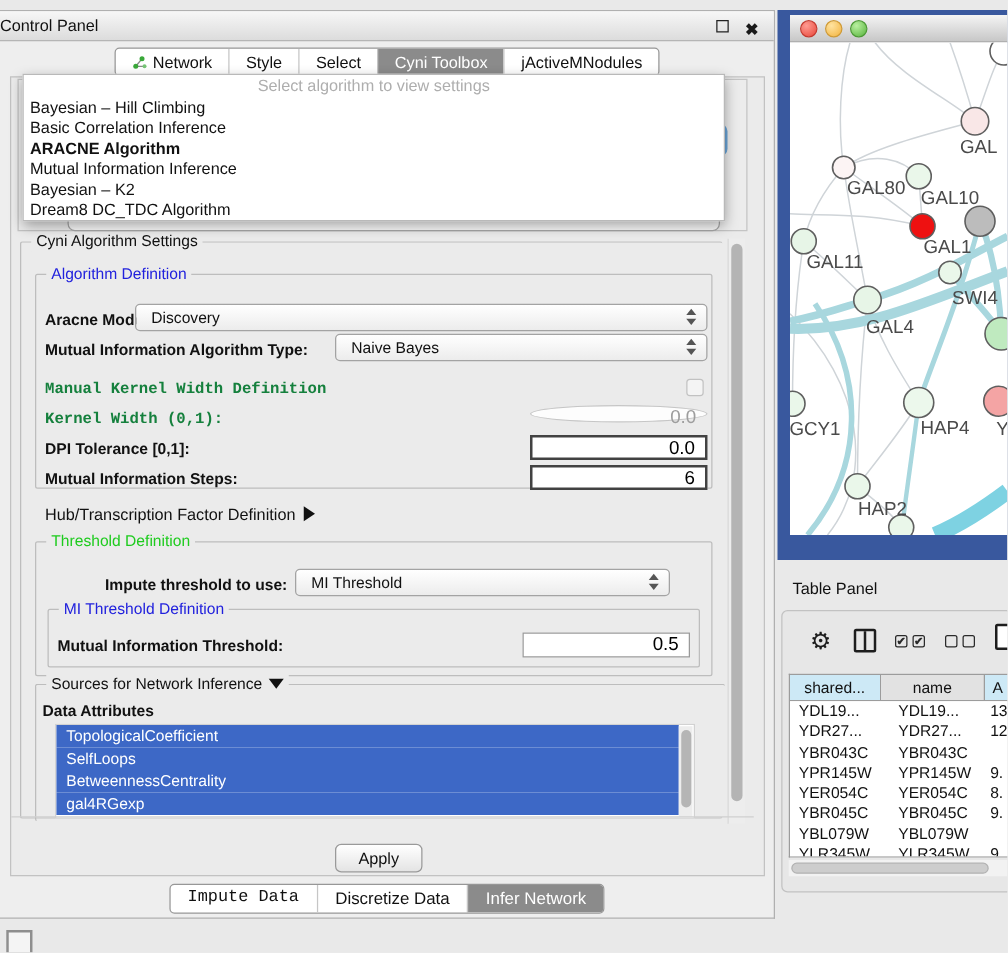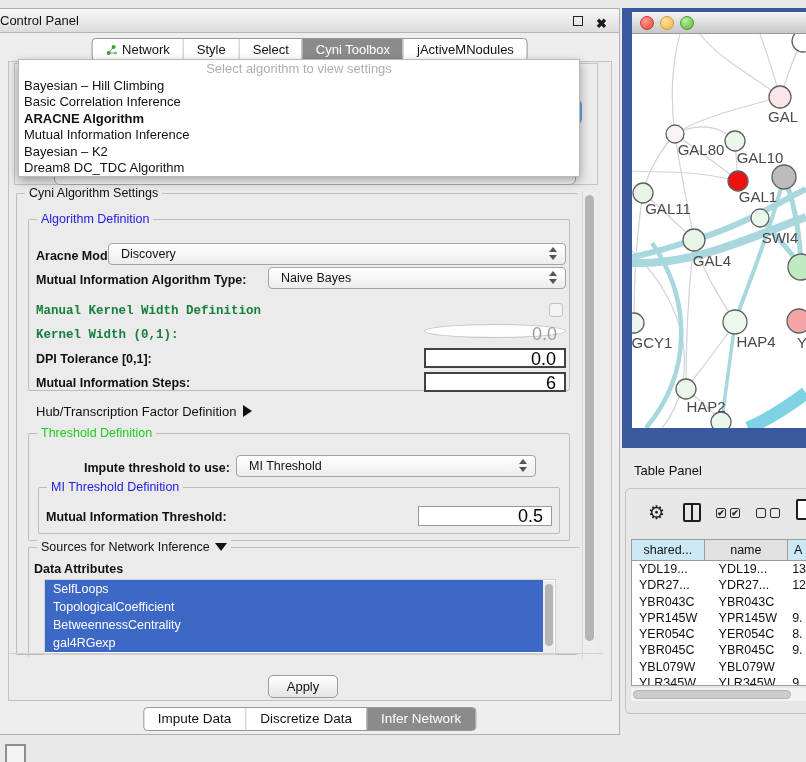--- a/index.html
+++ b/index.html
@@ -60,21 +60,21 @@
 
   .combo { position:absolute; height:22px; border:1px solid #a3a3a3; border-radius:4px;
     background:linear-gradient(#ffffff,#ececec); font-size:12.5px; line-height:20px;
     padding-left:12px; }
   .stepper { position:absolute; right:7px; top:3px; width:9px; }
   .stepper i { display:block; width:0; height:0; border-left:4px solid transparent;
     border-right:4px solid transparent; }
   .stepper .up { border-bottom:5px solid #555; margin-bottom:3px; }
   .stepper .dn { border-top:5px solid #555; }
 
-  .field { position:absolute; height:20px; background:#fff; font-size:18px;
+  .field { position:absolute; height:20px; background:#fff; font-size:15px;
     line-height:18px; text-align:right; padding-right:8px; }
   .field.light { border:1px solid #c6c6c6; color:#9e9e9e; background:#fdfdfd; }
   .field.dark  { border:2px solid #424242; color:#000; }
   .field.mid   { border:1px solid #9a9a9a; color:#000; }
 
   .checkbox { position:absolute; width:14px; height:14px; border:1px solid #c2c2c2;
     border-radius:3px; background:#f4f4f4; }
 
   .arrow-right { display:inline-block; width:0; height:0; border-top:6px solid transparent;
     border-bottom:6px solid transparent; border-left:9px solid #111; margin-left:7px;
@@ -96,21 +96,21 @@
     background:#b4b4b4; border-radius:5px; }
 
   .apply-btn { position:absolute; left:268px; top:666px; width:70px; height:23px;
     border:1px solid #9a9a9a; border-radius:5px; background:linear-gradient(#ffffff,#e4e4e4);
     font-size:13px; text-align:center; line-height:21px; }
 
   .bottom-tabbar { position:absolute; top:698px; left:50%; transform:translateX(-50%);
     display:flex; height:24px; background:#fff; border:1px solid #979797;
     border-radius:4px; overflow:hidden; font-size:13.5px; line-height:22px; white-space:nowrap; }
   .bottom-tabbar .tab { padding:0 14px; border-left:1px solid #c6c6c6; }
-  .bottom-tabbar .tab:first-child { border-left:none; }
+  .bottom-tabbar .tab:first-child { border-left:none;font-family:Liberation Mono, monospace; }
   .bottom-tabbar .tab.sel { background:#8b8b8b; color:#fff; }
 
   .hsep { position:absolute; left:9px; top:644px; width:594px; height:0;
     border-top:1px solid #cfcfcf; }
 
   
   .netwin { position:absolute; left:622px; top:8px; width:184px; height:440px;
     background:#39589e; }
   .net-inner { position:absolute; left:10px; top:4px; right:0; bottom:20px; background:#fff;text-decoration:underline; }
   .net-titlebar { position:absolute; left:0; top:0; right:0; height:22px;
@@ -277,22 +277,22 @@
     <span class="field mid" style="left:418px; top:497px; width:134px;">0.5</span>
 
     <div class="group" style="left:28px; top:538px; width:552px; height:110px; border-bottom:none; border-right:none;">
       <span class="gtitle">
         <span>Sources for Network Inference</span><span class="arrow-down"></span>
       </span>
     </div>
     <span class="lbl b" style="left:34px; top:553px;">Data Attributes</span>
 
     <div class="attr-list">
+      <div class="attr-item">TopologicalCoefficient</div>
       <div class="attr-item">SelfLoops</div>
-      <div class="attr-item">TopologicalCoefficient</div>
       <div class="attr-item">BetweennessCentrality</div>
       <div class="attr-item">gal4RGexp</div>
       <div class="attr-scroll">
           <div class="attr-thumb"></div>
         </div>
     </div>
 
     <div class="vscroll">
         <div class="vthumb"></div>
       </div>

